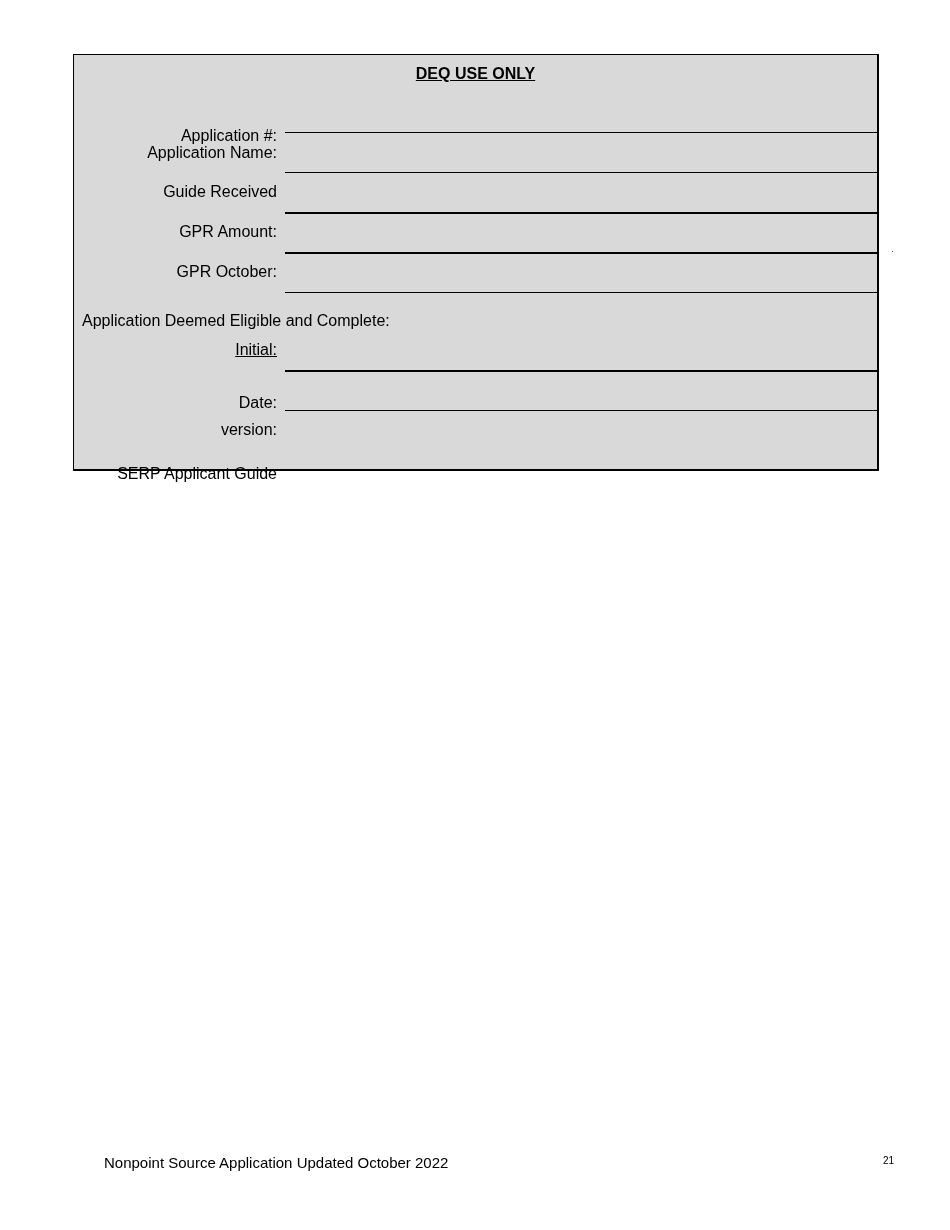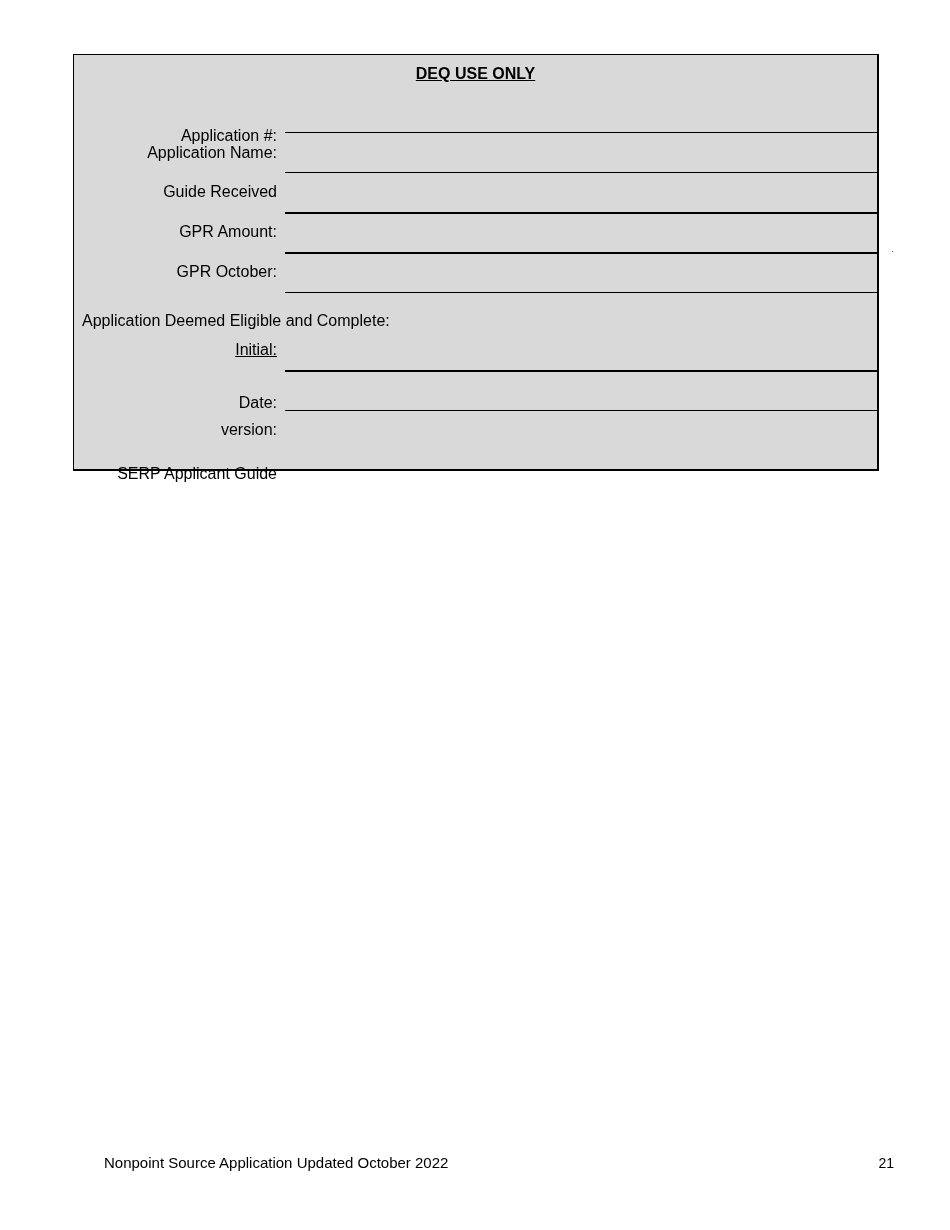--- a/index.html
+++ b/index.html
@@ -8,21 +8,21 @@
   .box { position:absolute; left:73px; top:54px; width:803px; height:414px;
          background:#d9d9d9; border-top:1px solid #000; border-left:1px solid #000;
          border-right:2px solid #000; border-bottom:2px solid #000; box-sizing:content-box; }
   .title { position:absolute; left:0; right:0; top:10px; text-align:center;
            font-size:16px; font-weight:bold; text-decoration:underline; }
   .label { position:absolute; right:600px; width:200px; text-align:right; font-size:16px; }
   .line { position:absolute; left:211px; right:0; height:0; border-top:1px solid #000; }
   .line.thick { border-top:2px solid #000; }
   .full-label { position:absolute; left:8px; font-size:16px; }
   .footer-left { position:absolute; left:68px; top:1154px; font-size:15px;margin-left:36px; }
-  .footer-right { position:absolute; right:56px; top:1155px; font-size:14px; }
+  .footer-right { position:absolute; right:56px; top:1155px; font-size:10px; }
   .dot { position:absolute; left:892px; top:251px; width:1px; height:1px; background:#555; }
 </style>
 </head>
 <body>
 
 <div class="box">
   <div class="title">DEQ USE ONLY</div>
 
   <div class="label" style="top:57px;margin-top:32px;">Application Name:</div>
   <div class="line" style="top:77px;"></div>

